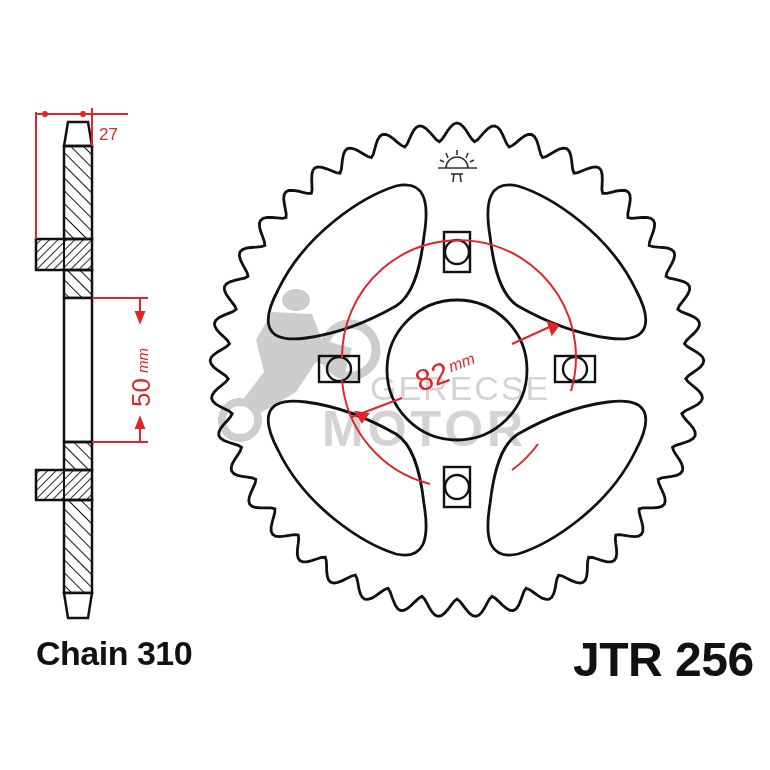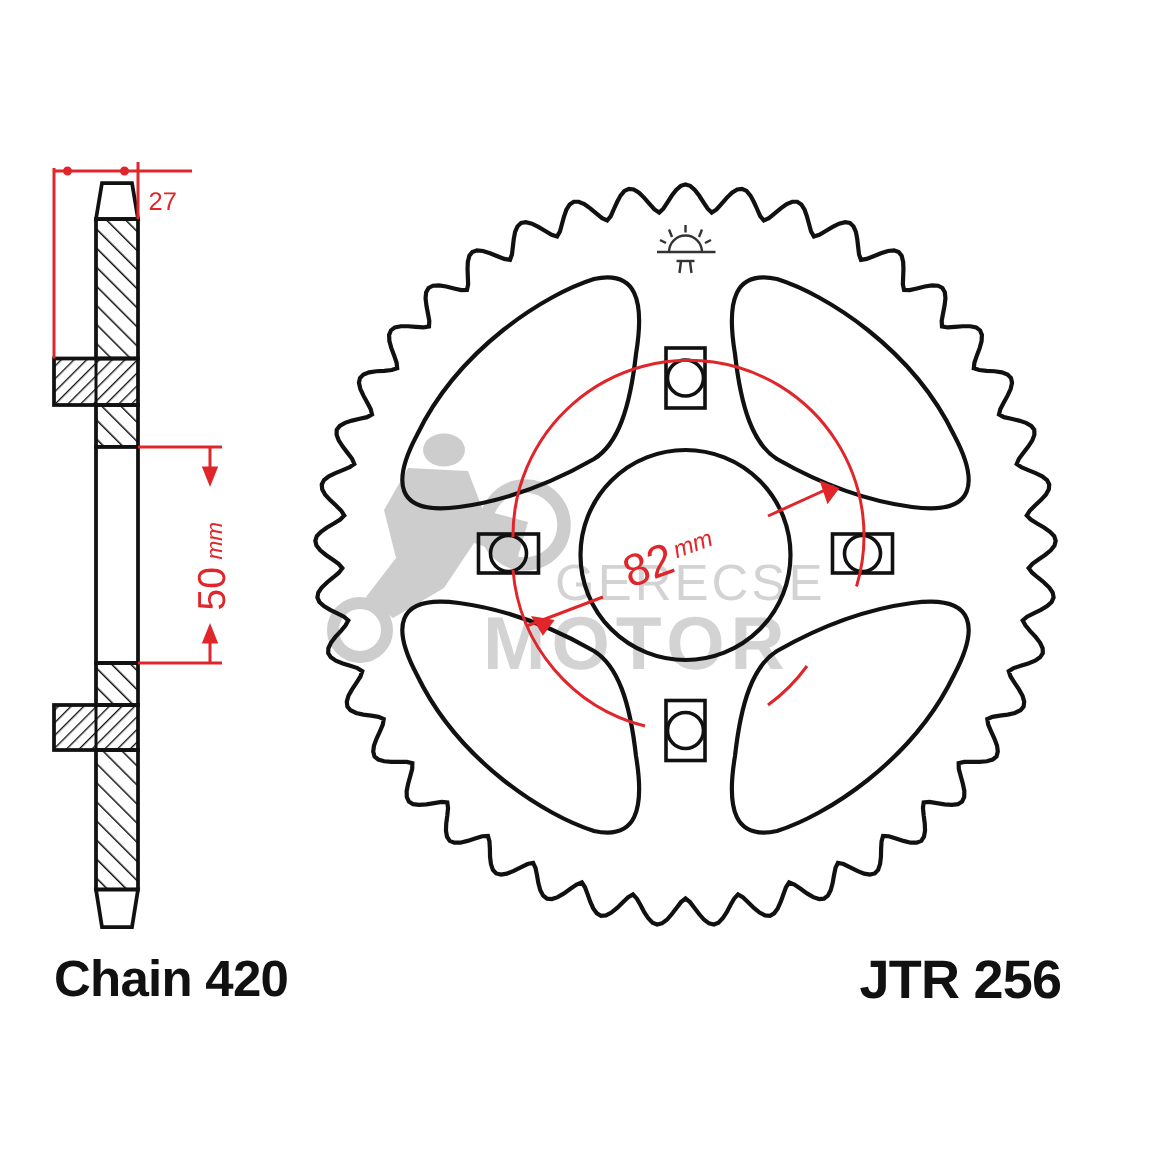--- a/index.html
+++ b/index.html
@@ -2,21 +2,21 @@
 <html><head>
   <meta charset="utf-8">
   <style>
     html, body { margin: 0; padding: 0; background: #ffffff; }
     body { width: 770px; height: 770px; position: relative; overflow: hidden;
            font-family: "Liberation Sans", sans-serif; }
     #drawing { position: absolute; left: 0; top: 0; width: 770px; height: 770px; }
     .label { position: absolute; font-family: "Liberation Sans", sans-serif;
              font-weight: bold; color: #111111; font-size: 34px; letter-spacing: -0.5px; }
     #chain-label { left: 36px; top: 634px; }
-    #part-label { left: 573px; top: 632px; font-size: 36px; }
+    #part-label { left: 573px; top: 632px; font-size: 48px; }
     .svgtxt-red { fill: #e0262a; font-family: "Liberation Sans", sans-serif; }
     .svgtxt-wm { fill: #cfcfcf; font-family: "Liberation Sans", sans-serif; }
   </style>
 </head>
 <body>
 
 <svg id="drawing" viewBox="0 0 770 770" xmlns="http://www.w3.org/2000/svg">
   <defs>
     <pattern id="hatch" patternUnits="userSpaceOnUse" width="9" height="9" patternTransform="rotate(-45)">
       <line x1="0" y1="0" x2="0" y2="9" stroke="#111" stroke-width="2"></line>
@@ -136,14 +136,14 @@
     <line x1="512" y1="344" x2="556" y2="324"></line>
     <path d="M356,412 L362,422 L368,414 Z" fill="#e0262a"></path>
     <path d="M548,322 L558,326 L552,334 Z" fill="#e0262a"></path>
   </g>
   <g transform="translate(420,392) rotate(-20)">
     <text class="svgtxt-red" x="0" y="0" font-size="30">82</text>
     <text class="svgtxt-red" x="36" y="-8" font-size="16" font-style="italic">mm</text>
   </g>
 </svg>
 
-<div id="chain-label" class="label">Chain 420</div>
+<div id="chain-label" class="label">Chain 310</div>
 <div id="part-label" class="label">JTR 256</div>
 
 </body></html>

